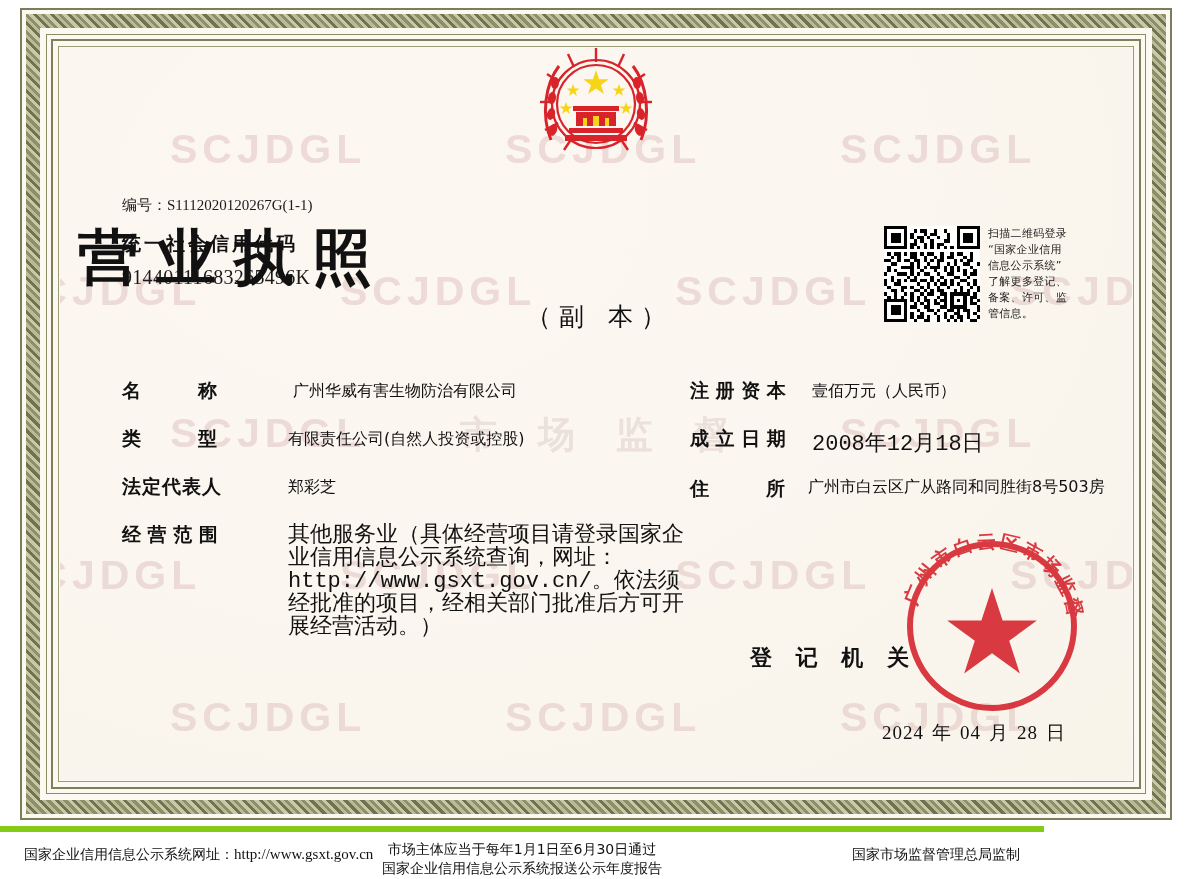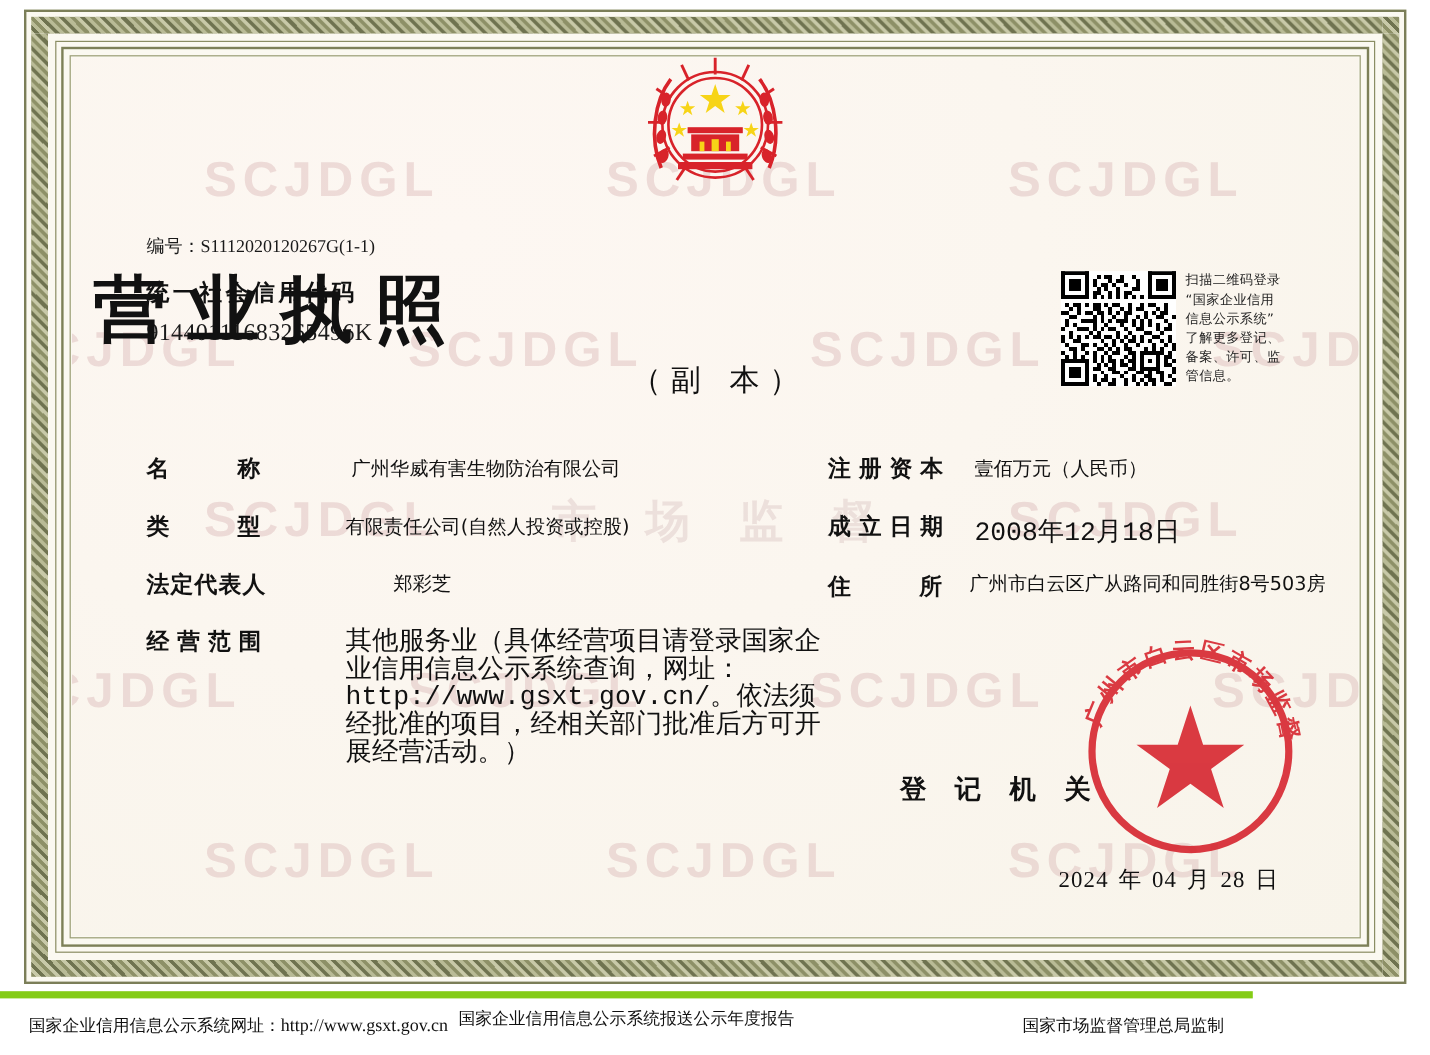--- a/index.html
+++ b/index.html
@@ -605,21 +605,21 @@
       </div>
     </div>
 
     <div class="field-label" style="left:62px; top:330px; width:150px;">名　　　称</div>
     <div class="field-value" style="left:220px; top:333px;margin-left:13px;">广州华威有害生物防治有限公司</div>
 
     <div class="field-label" style="left:62px; top:378px; width:150px;">类　　　型</div>
     <div class="field-value" style="left:228px; top:381px;">有限责任公司(自然人投资或控股)</div>
 
     <div class="field-label" style="left:62px; top:426px; width:150px; letter-spacing:1px;">法定代表人</div>
-    <div class="field-value" style="left:228px; top:429px;margin-left:40px;">郑彩芝</div>
+    <div class="field-value" style="left:228px; top:429px;">郑彩芝</div>
 
     <div class="field-label" style="left:62px; top:474px; width:150px;">经 营 范 围</div>
     <div class="field-value serif multiline" style="left:228px; top:476px;">其他服务业（具体经营项目请登录国家企业信用信息公示系统查询，网址：http://www.gsxt.gov.cn/。依法须经批准的项目，经相关部门批准后方可开展经营活动。）</div>
 
     <div class="field-label" style="left:630px; top:330px; width:150px;">注 册 资 本</div>
     <div class="field-value" style="left:752px; top:333px;">壹佰万元（人民币）</div>
 
     <div class="field-label" style="left:630px; top:378px; width:150px;">成 立 日 期</div>
     <div class="field-value serif" style="left:752px; top:380px;">2008年12月18日</div>
 
@@ -648,16 +648,17 @@
     </div>
 
   </div>
 </div>
 
 <div class="footer">
   <div class="footer-left">
     <span>国家企业信用信息公示系统网址：</span><span class="url">http://www.gsxt.gov.cn</span>
   </div>
   <div class="footer-center">
+    <div>市场主体应当于每年1月1日至6月30日通过</div>
     <div>国家企业信用信息公示系统报送公示年度报告</div>
   </div>
   <div class="footer-right">国家市场监督管理总局监制</div>
 </div>
 
 </body></html>

